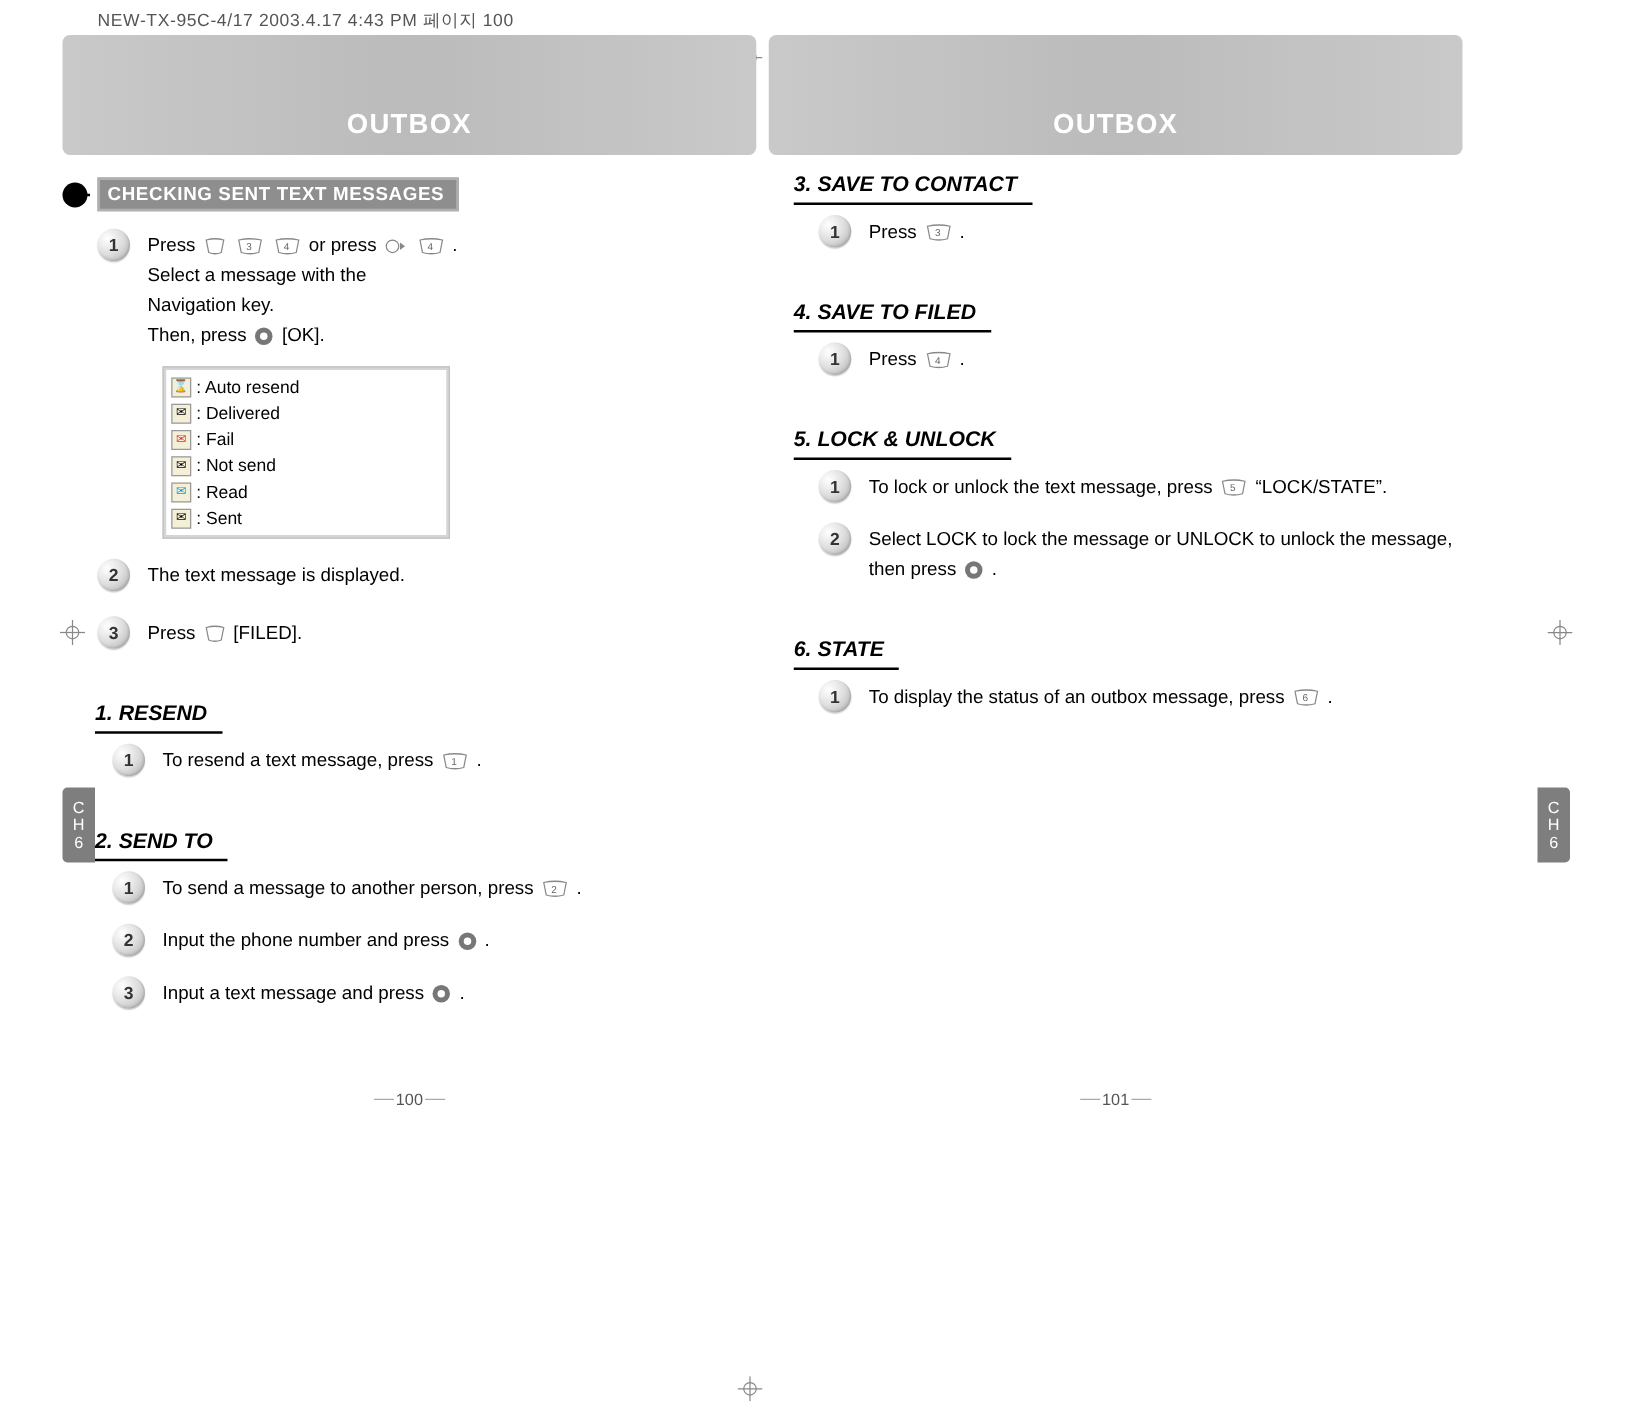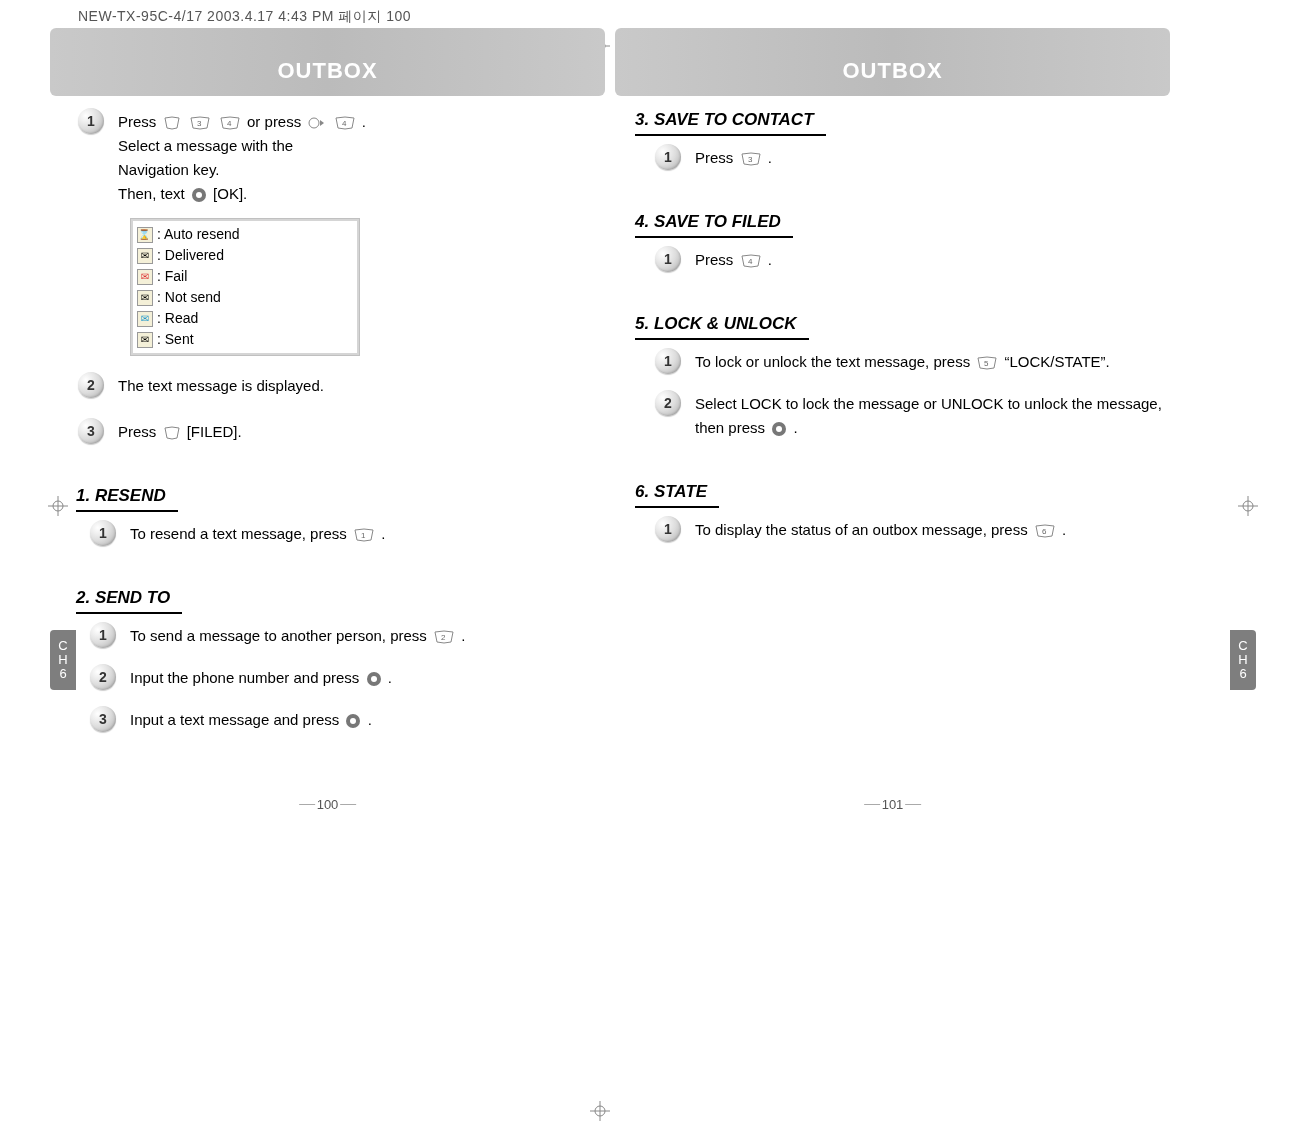--- a/index.html
+++ b/index.html
@@ -33,21 +33,21 @@
       padding: 28px 50px 50px 50px;
     }
     .page {
       width: 555px;
       position: relative;
       padding: 0 0 90px 0;
     }
     .page-header {
       background: linear-gradient(to right, #c9c9c9 0%, #bbb 50%, #c9c9c9 100%);
       border-radius: 6px;
-      height: 68px;
+      height: 96px;
       display: flex;
       align-items: flex-end;
       justify-content: center;
       padding-bottom: 12px;
       margin-bottom: 14px;
     }
     .page-title {
       color: #fff;
       font-weight: bold;
       font-size: 22px;
@@ -243,20 +243,24 @@
   </div>
 
 <div class="page-wrap">
 
   <div class="page">
     <div class="page-header">
       <span class="page-title">OUTBOX</span>
     </div>
 
 
+    <div class="section-label">
+      <span class="section-dot"></span>
+      <span class="section-title-box">CHECKING SENT TEXT MESSAGES</span>
+    </div>
 
     <div class="step-row">
       <span class="step-num">1</span>
       <span class="line">Press </span>
       <svg class="icon-key" width="18" height="14">
           <path d="M2 2 Q9 0 16 2 L14 12 Q9 14 4 12 Z" fill="none" stroke="#888"></path>
         </svg>
       <svg class="icon-key" width="22" height="14">
           <path d="M2 2 Q11 0 20 2 L18 12 Q11 14 4 12 Z" fill="none" stroke="#888"></path>
           <text x="8" y="10" font-size="8" fill="#666">3</text>
@@ -270,21 +274,21 @@
           <circle cx="7" cy="7" r="5" fill="none" stroke="#888"></circle>
           <path d="M13 4 L17 7 L13 10" fill="#888"></path>
         </svg>
       <svg class="icon-key" width="22" height="14">
           <path d="M2 2 Q11 0 20 2 L18 12 Q11 14 4 12 Z" fill="none" stroke="#888"></path>
           <text x="8" y="10" font-size="8" fill="#666">4</text>
         </svg>
       <span class="line">.</span><br>
       <span class="line">Select a message with the</span><br>
       <span class="line">Navigation key.</span><br>
-      <span class="line">Then, text </span>
+      <span class="line">Then, press </span>
       <svg class="icon-key" width="16" height="16">
           <circle cx="8" cy="8" r="7" fill="#777"></circle>
           <circle cx="8" cy="8" r="3" fill="#fff"></circle>
         </svg>
       <span class="line"> [OK].</span>
     </div>
 
     <div class="status-box">
       <div class="status-box-inner">
         <div class="status-line">

